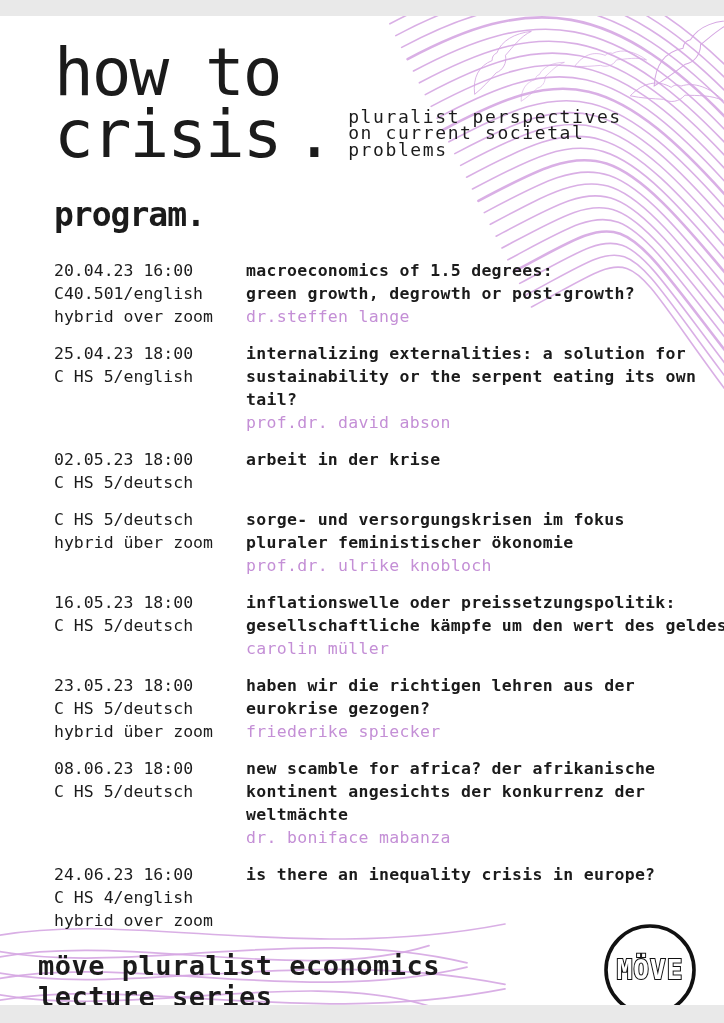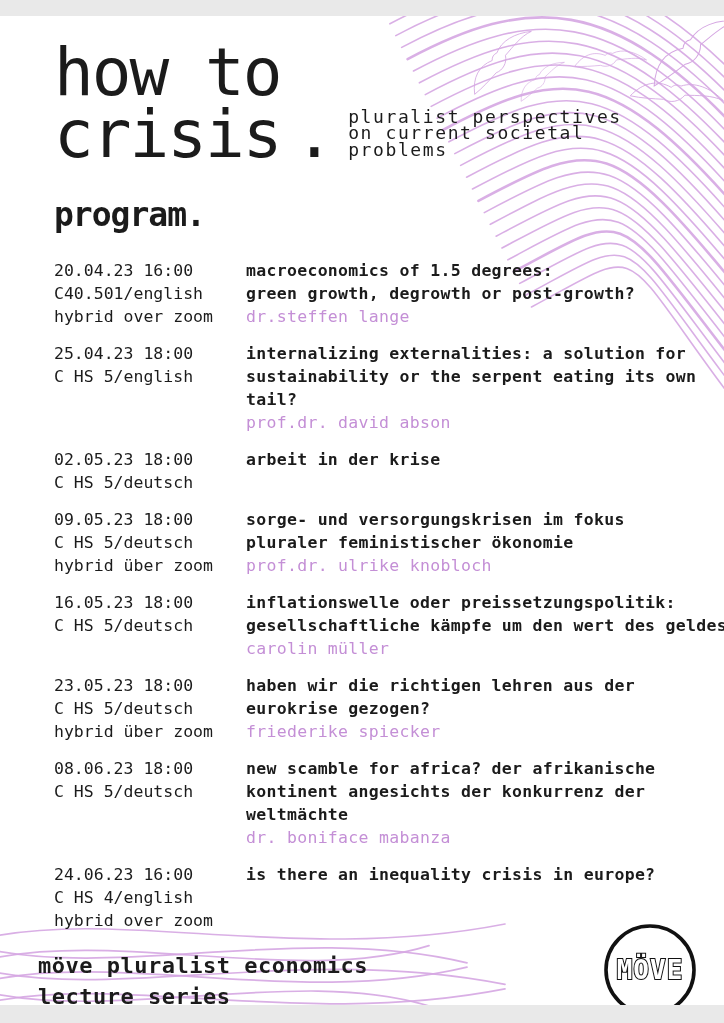--- a/index.html
+++ b/index.html
@@ -32,21 +32,21 @@
 
   .program-heading{margin:30px 0 0 38px;font-size:33px;line-height:38px;font-weight:700;letter-spacing:-1px;}
 
   .events{margin:25px 0 0 38px;}
   .event{display:flex;margin-bottom:14px;font-size:16.5px;line-height:23px;}
   .event-meta{width:192px;flex:none;font-weight:400;white-space:nowrap;}
   .event-body{flex:1;}
   .event-title{font-weight:700;letter-spacing:0.3px;white-space:nowrap;}
   .event-speaker{color:var(--accent);letter-spacing:0.3px;white-space:nowrap;}
 
-  .footer-text{position:absolute;left:38px;top:934px;font-size:22px;font-weight:700;line-height:31px;letter-spacing:0.5px;z-index:1;}
+  .footer-text{position:absolute;left:38px;top:934px;font-size:27px;font-weight:700;line-height:31px;letter-spacing:0.5px;z-index:1;}
   .logo{position:absolute;left:602px;top:904px;z-index:1;}
   .logo-text{
     font-family:"DejaVu Sans Mono","Liberation Mono",monospace;
     font-weight:700;
     paint-order:stroke fill;
   }
 </style>
 </head>
 <body>
 
@@ -169,21 +169,20 @@
           </div>
     <div class="event-body">
       <div class="event-title">
               <div class="title-line-text">arbeit in der krise</div>
             </div>
     </div>
   </div>
 
   <div class="event">
     <div class="event-meta">
-            <div class="meta-line">09.05.23 18:00</div>
             <div class="meta-line">C HS 5/deutsch</div>
             <div class="meta-line">hybrid über zoom</div>
           </div>
     <div class="event-body">
       <div class="event-title">
               <div class="title-line-text">sorge- und versorgungskrisen im fokus</div>
               <div class="title-line-text">pluraler feministischer ökonomie</div>
             </div>
       <div class="event-speaker">prof.dr. ulrike knobloch</div>
     </div>

